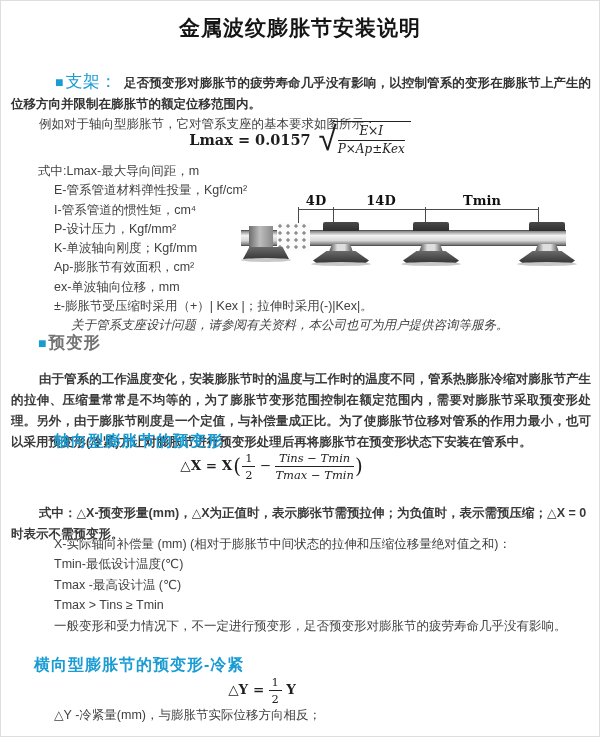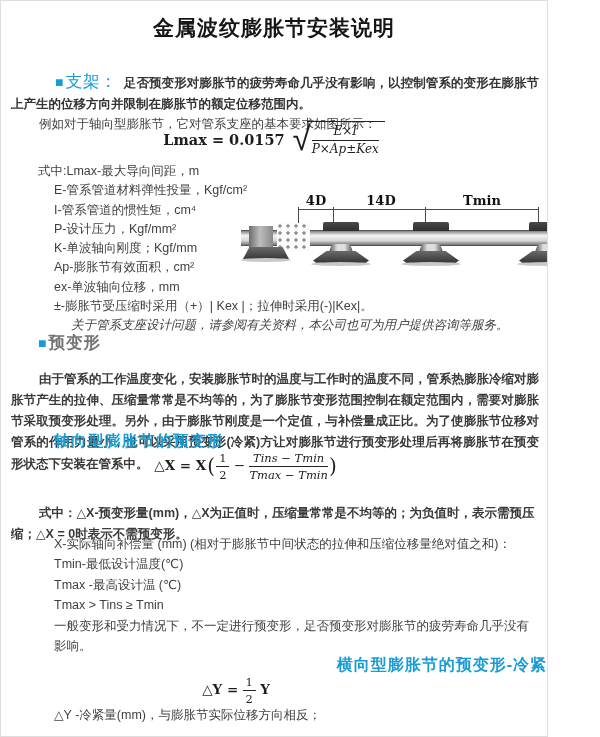--- a/index.html
+++ b/index.html
@@ -1,17 +1,17 @@
 <!DOCTYPE html>
 <html><head>
 <meta charset="utf-8">
 <style>
   html,body { margin:0; padding:0; background:#ffffff; }
   .page {
-    position:relative; width:548px; height:737px; box-sizing:border-box;
+    position:relative; width:600px; height:737px; box-sizing:border-box;
     background:#ffffff; border:1px solid #dedede; overflow:hidden;
     font-family:"Liberation Sans","DejaVu Sans",sans-serif;
     color:#3f3f3f; font-size:12.5px;
   }
   .abs { position:absolute; left:0; right:0; }
 
   .title { top:13px; text-align:center; font-size:21px; font-weight:bold; color:#151515; letter-spacing:1px; }
 
   .sq { color:#199cd3; font-size:14px; margin-right:2px; }
   .sec-label { color:#199cd3; font-size:17px; font-weight:normal; margin-right:7px; }
@@ -40,21 +40,21 @@
   .p-predeform { top:355px; left:10px; right:8px; line-height:21.3px; text-align:justify; text-indent:28px; font-weight:bold; color:#3a3a3a; }
 
   .h-axial { top:430px; left:53px; color:#199cd3; font-size:15.5px; font-weight:bold; letter-spacing:1.5px; }
   .f2 { top:450px; font-size:13.5px; transform:translateX(-28px); }
   .f2 .lhs { font-weight:bold; }
   .paren { font-size:20px; vertical-align:-3px; font-weight:400; padding:0 1px; }
   .f2 .frac { font-size:11.5px; }
   .p-axial { top:489px; left:10px; right:8px; text-indent:28px; line-height:21px; font-weight:bold; color:#3a3a3a; }
   .items { top:533px; left:53px; right:10px; line-height:20.4px; }
 
-  .h-lateral { top:654px; left:33px; color:#199cd3; font-size:16px; font-weight:bold; letter-spacing:1px;text-align:right; }
+  .h-lateral { top:654px; left:33px; color:#199cd3; font-size:16px; font-weight:bold; letter-spacing:1px; }
   .f3 { top:674px; font-size:13.5px; transform:translateX(-38px); }
   .f3 .lhs, .f3 .rhs { font-weight:bold; }
   .f3 .frac { font-size:11.5px; }
   .p-final { top:704px; left:53px; line-height:20px; }
 
   
   .diagram { position:absolute; top:193px; left:240px; width:335px; height:76px; }
   .dim-line { position:absolute; top:15px; left:57px; width:241px; height:1px; background:#4a4a4a; }
   .tick { position:absolute; top:13px; width:1px; height:29px; background:#4a4a4a; }
   .t1 { left:57px; } .t2 { left:92px; } .t3 { left:184px; } .t4 { left:297px; }
@@ -148,21 +148,21 @@
   <div class="abs h-predeform"><span class="sq">■</span><span class="sec-label2">预变形</span></div>
 
   <p class="abs p-predeform">由于管系的工作温度变化，安装膨胀节时的温度与工作时的温度不同，管系热膨胀冷缩对膨胀节产生的拉伸、压缩量常常是不均等的，为了膨胀节变形范围控制在额定范围内，需要对膨胀节采取预变形处理。另外，由于膨胀节刚度是一个定值，与补偿量成正比。为了使膨胀节位移对管系的作用力最小，也可以采用预变形(冷紧)方让对膨胀节进行预变形处理后再将膨胀节在预变形状态下安装在管系中。</p>
 
   <div class="abs h-axial">轴向型膨胀节的预变形</div>
 
   <div class="abs formula f2">
     <span class="lhs">△X = X</span><span class="paren">(</span><span class="frac"><span class="num">1</span><span class="den">2</span></span> <span>−</span> <span class="frac it"><span class="num">Tins − Tmin</span><span class="den">Tmax − Tmin</span></span><span class="paren">)</span>
   </div>
 
-  <p class="abs p-axial">式中：△X-预变形量(mm)，△X为正值时，压缩量常常是不均等的；为负值时，表示需预压缩；△X = 0时表示不需预变形。</p>
+  <p class="abs p-axial">式中：△X-预变形量(mm)，△X为正值时，表示膨张节需预拉伸；为负值时，表示需预压缩；△X = 0时表示不需预变形。</p>
 
   <div class="abs items">
     <div>X-实际轴向补偿量 (mm) (相对于膨胀节中间状态的拉伸和压缩位移量绝对值之和)：</div>
     <div>Tmin-最低设计温度(℃)</div>
     <div>Tmax -最高设计温 (℃)</div>
     <div>Tmax &gt; Tins ≥ Tmin</div>
     <div>一般变形和受力情况下，不一定进行预变形，足否预变形对膨胀节的疲劳寿命几乎没有影响。</div>
   </div>
 
   <div class="abs h-lateral">横向型膨胀节的预变形-冷紧</div>

